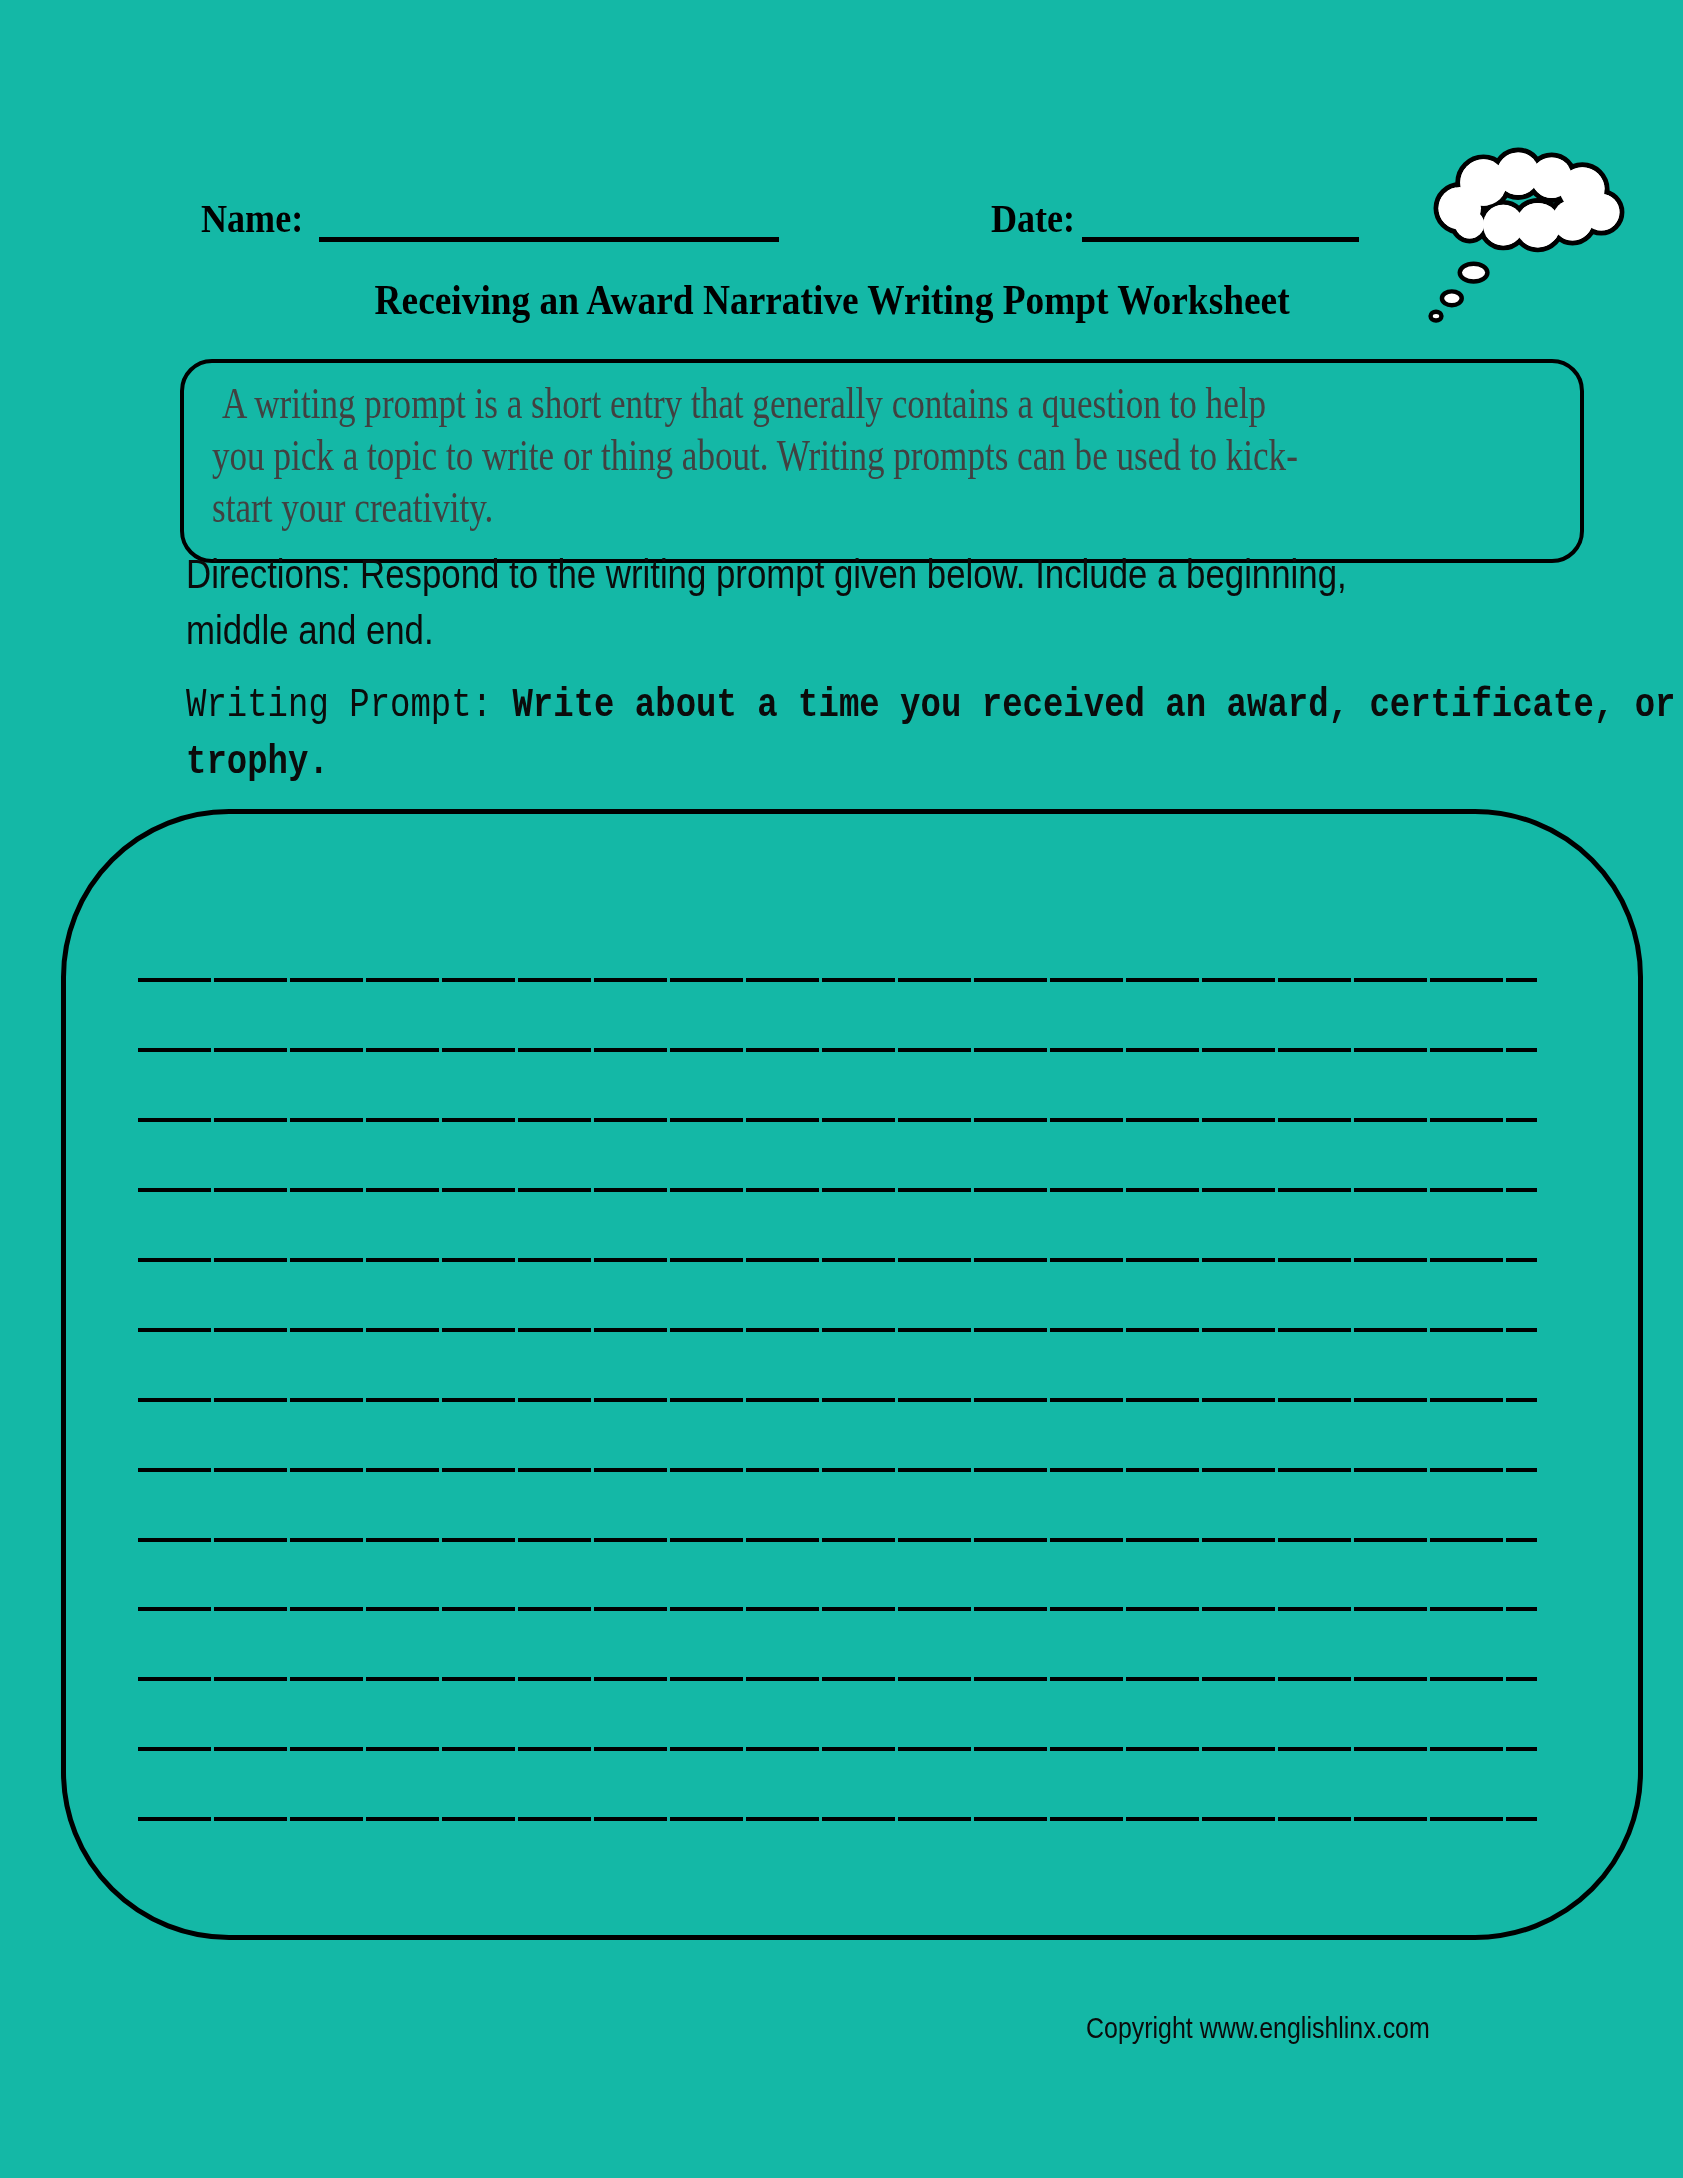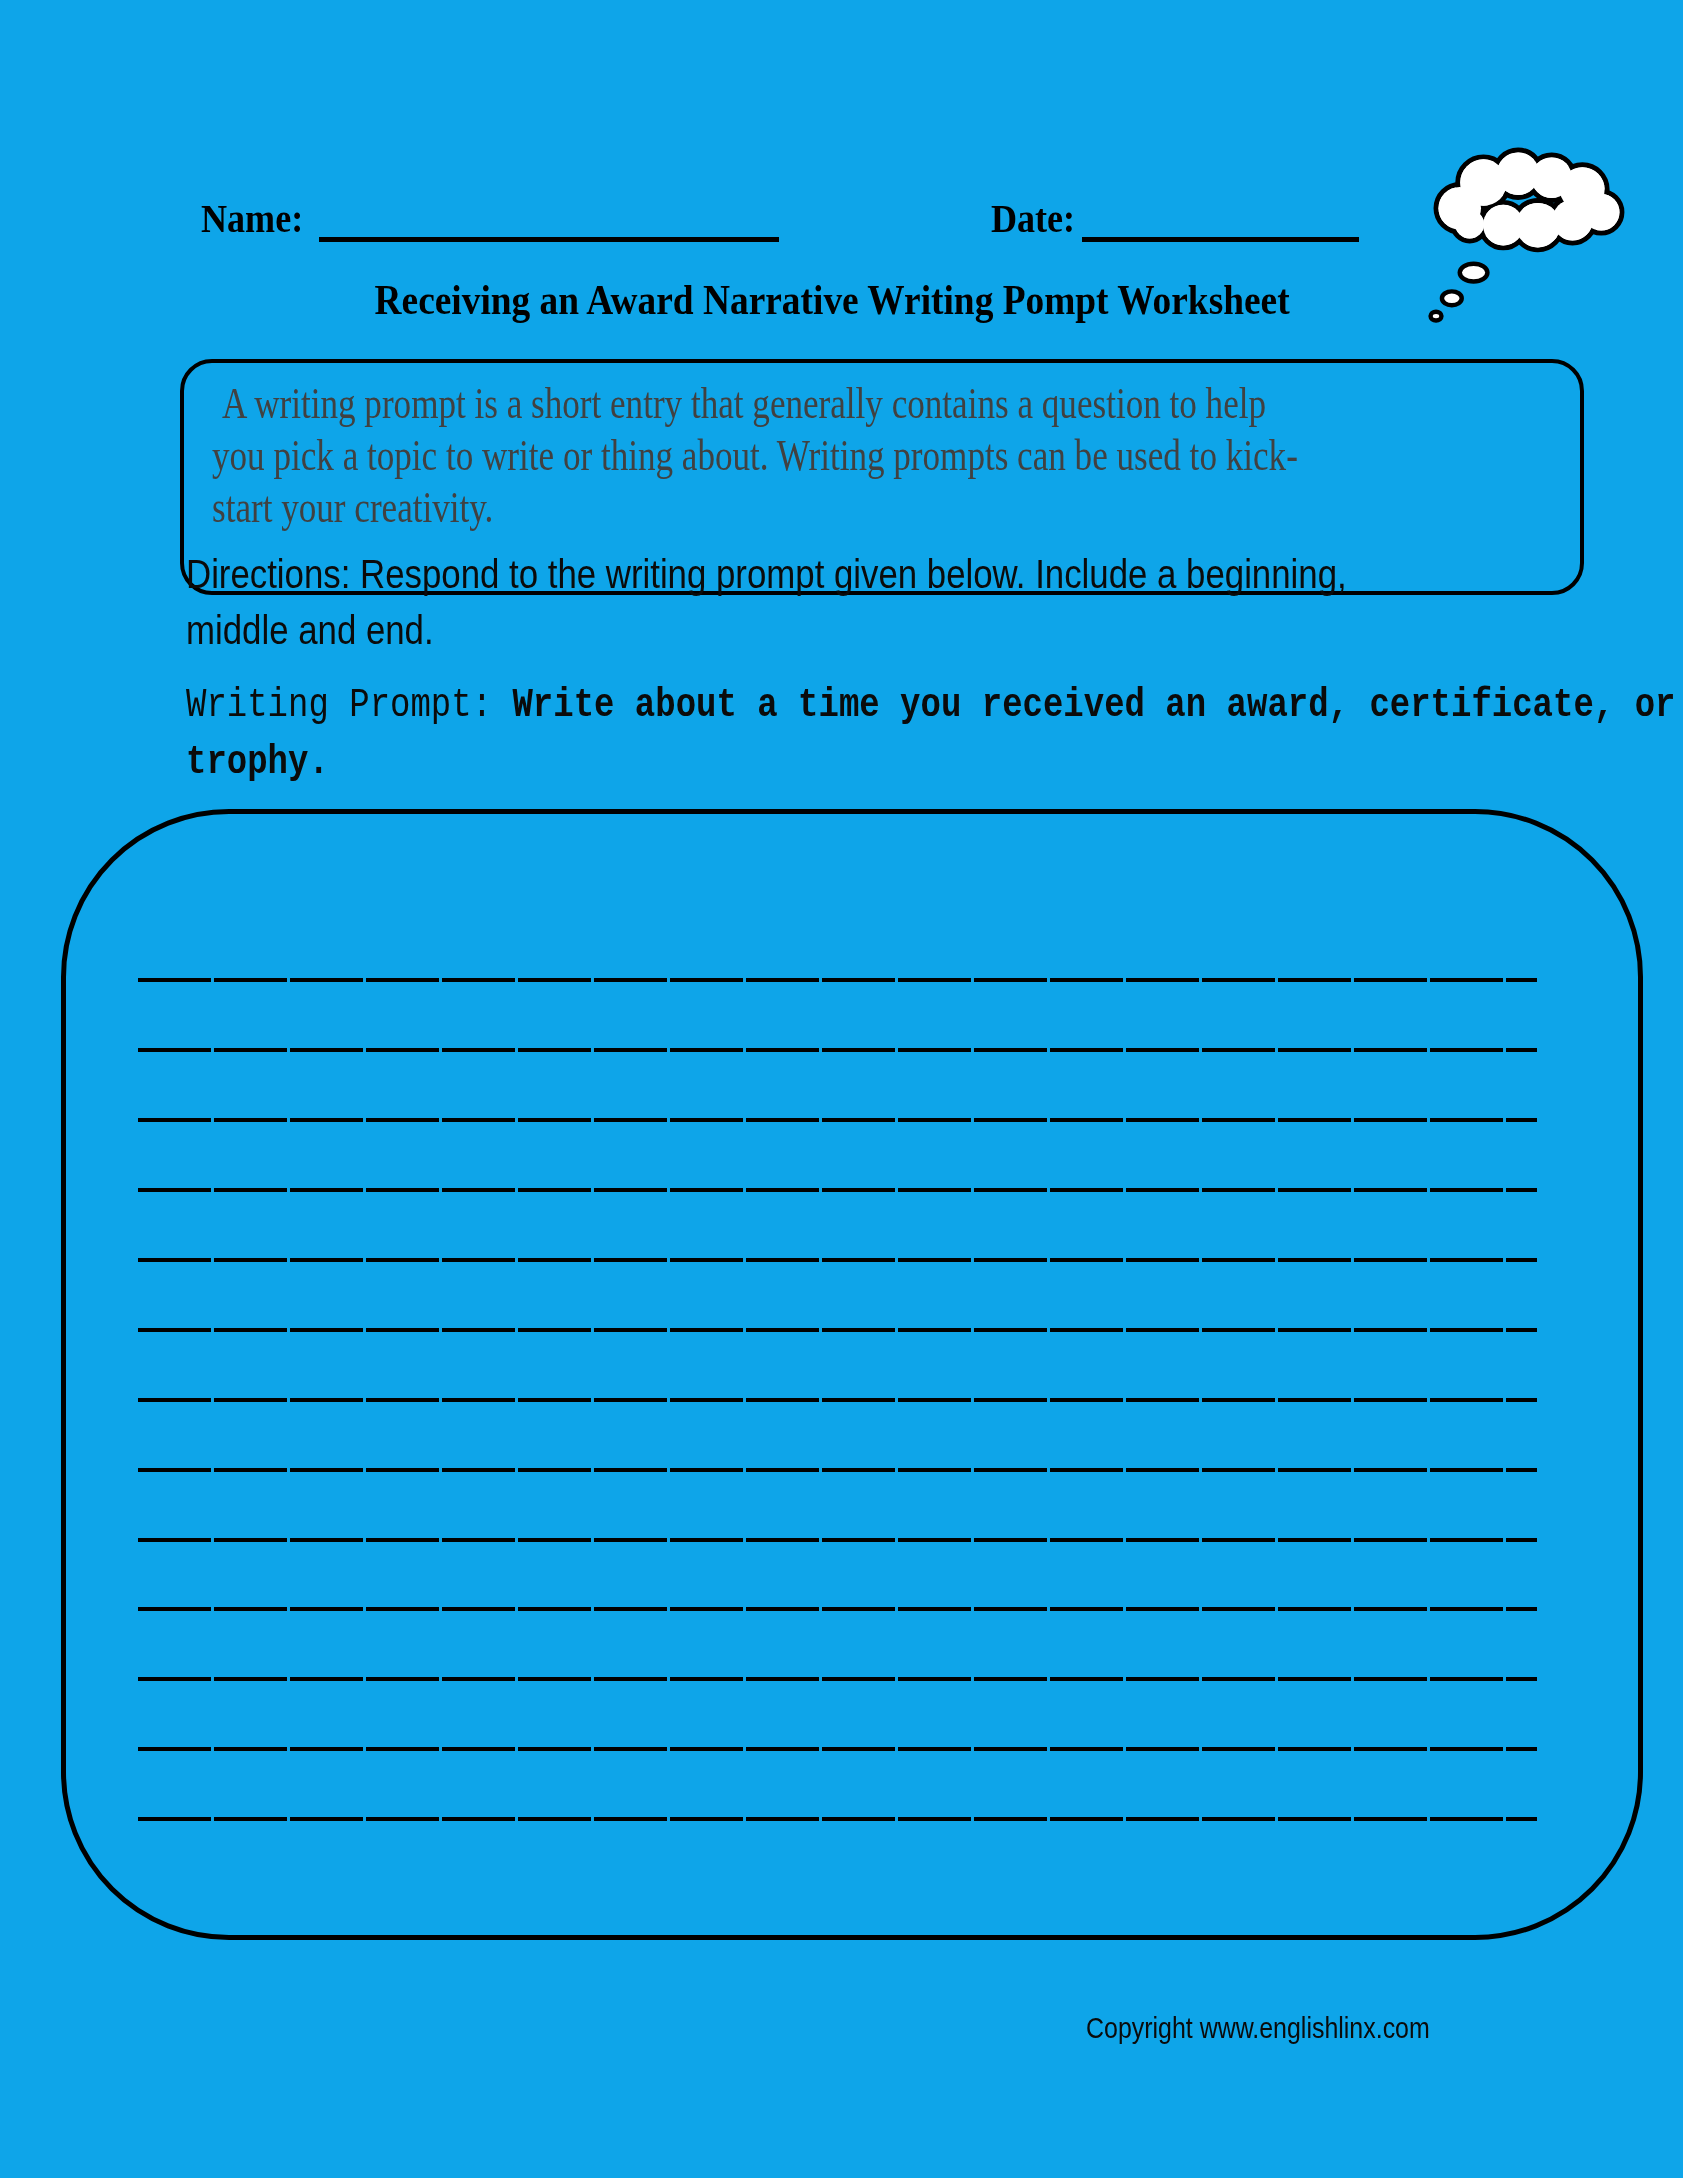--- a/index.html
+++ b/index.html
@@ -1,17 +1,17 @@
 <!DOCTYPE html>
 <html><head>
 <meta charset="utf-8">
 <style>
   html,body { margin:0; padding:0; background:#ffffff; }
   .page {
-    position:relative; width:1683px; height:2178px; background:#0ea5e9;
+    position:relative; width:1683px; height:2178px; background:#14b8a6;
     font-family:"Liberation Sans","DejaVu Sans",sans-serif; color:#000;
     overflow:hidden;
   }
   
   .tline { display:block; width:max-content; white-space:nowrap; transform-origin:0 50%; }
   .t-header { font-family:"Liberation Serif","DejaVu Serif",serif; font-weight:bold;
               font-size:41px; line-height:48px; transform:scaleX(0.88); color:#000; }
   .t-title  { font-family:"Liberation Serif","DejaVu Serif",serif; font-weight:bold;
               font-size:42px; line-height:46px; margin:0 auto; width:max-content;
               white-space:nowrap; transform:scaleX(0.89); transform-origin:50% 50%; color:#000; }
@@ -20,21 +20,21 @@
   .t-dir    { font-size:40px; line-height:56px; color:#0b0b0b; transform:scaleX(0.87); }
   .t-wp     { font-size:40px; line-height:57px; color:#0b0b0b; transform:scaleX(0.85); }
   .t-wp .bold { font-weight:bold; }
   .t-copy   { font-size:29px; line-height:34px; color:#0b0b0b; transform:scaleX(0.86); }
 
   .abs { position:absolute; }
 
   .fill-line { position:absolute; height:5px; background:#000; }
 
   .info-box {
-    position:absolute; left:180px; top:359px; width:1404px; height:236px;
+    position:absolute; left:180px; top:359px; width:1404px; height:204px;
     border:4px solid #000; border-radius:32px; box-sizing:border-box;
     padding:14px 0 0 28px;
   }
   .indent8 { margin-left:10px; }
 
   .writing-box {
     position:absolute; left:61px; top:809px; width:1582px; height:1131px;
     border:5px solid #000; border-radius:168px; box-sizing:border-box;
   }
   .wline {

